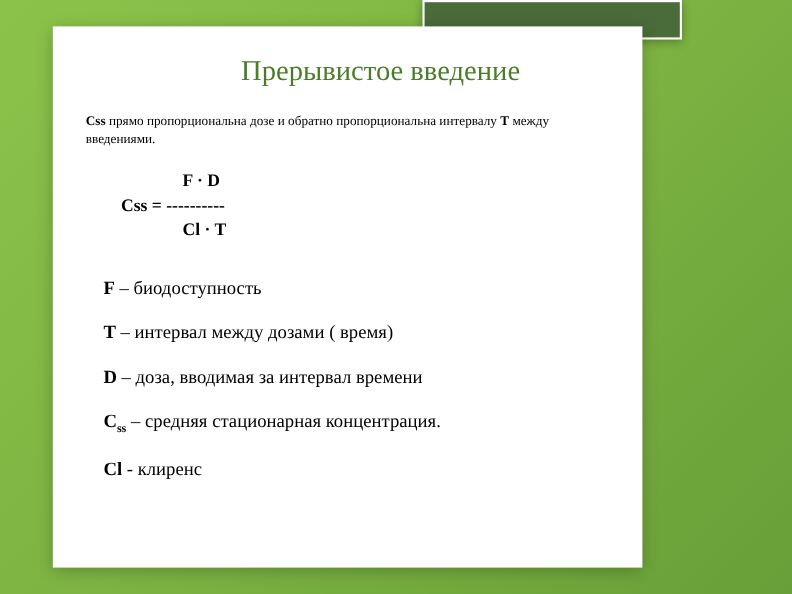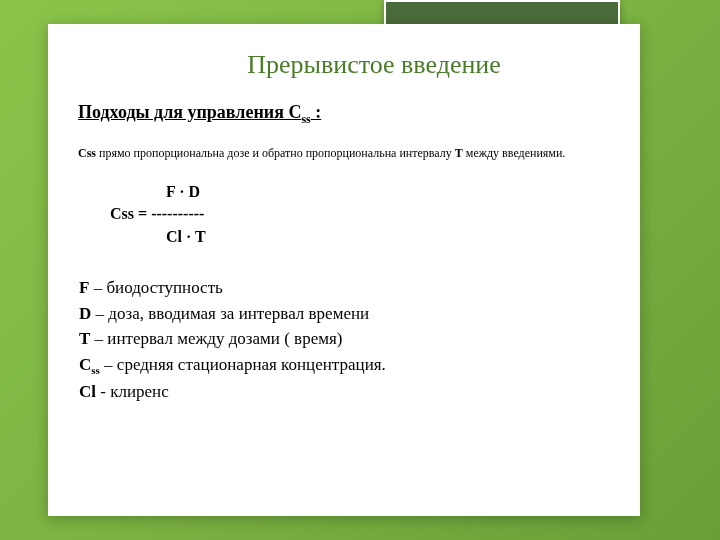--- a/index.html
+++ b/index.html
@@ -9,21 +9,21 @@
     height: 540px;
     background: linear-gradient(135deg, #8bc34a 0%, #7cb342 50%, #689f38 100%);
     font-family: "Times New Roman", Times, serif;
     position: relative;
     overflow: hidden;
   }
   .slide {
     position: absolute;
     left: 48px;
     top: 24px;
-    width: 592px;
+    width: 536px;
     height: 492px;
     background: #ffffff;
     box-shadow: 0 3px 14px rgba(0,0,0,0.25);
     padding: 26px 30px 20px 30px;
   }
   .accent-box {
     position: absolute;
     left: 384px;
     top: 0px;
     width: 236px;
@@ -58,45 +58,42 @@
     line-height: 1.4;
     margin: 0 0 28px 0;
     white-space: pre;
     font-family: "Times New Roman", Times, serif;
   }
   .defs {
     font-size: 17px;
     line-height: 1.45;
   }
   .defs .sym { font-weight: bold; }
-  .defs .row { margin: 1px; }
+  .defs .row { margin: 16px; }
   .defs sub { font-size: 11px; }
 </style>
 </head>
 <body>
 
 <div class="accent-box"></div>
 
 <div class="slide">
 
   <h1 class="title">Прерывистое введение</h1>
 
-  <p class="section-heading">
-    <span>Подходы для управления C</span><sub>ss</sub><span> :</span>
-  </p>
 
   <p class="para">
     <b>Css</b><span>  прямо пропорциональна дозе и обратно пропорциональна интервалу </span><b>Т</b><span> между введениями.</span>
   </p>
 
   <div class="formula"><span>                      F · D</span>
 <span>        Css = ----------</span>
 <span>                      Cl · T</span></div>
 
   <div class="defs">
     <p class="row"><span class="sym">F</span><span> – биодоступность</span></p>
+    <p class="row"><span class="sym">T</span><span> – интервал между дозами ( время)</span></p>
     <p class="row"><span class="sym">D</span><span> – доза, вводимая за интервал времени</span></p>
-    <p class="row"><span class="sym">T</span><span> – интервал между дозами ( время)</span></p>
     <p class="row"><span class="sym">C</span><sub class="sym">ss</sub><span>  – средняя стационарная концентрация.</span></p>
     <p class="row"><span class="sym">Cl</span><span> - клиренс</span></p>
   </div>
 
 </div>
 
 </body></html>

